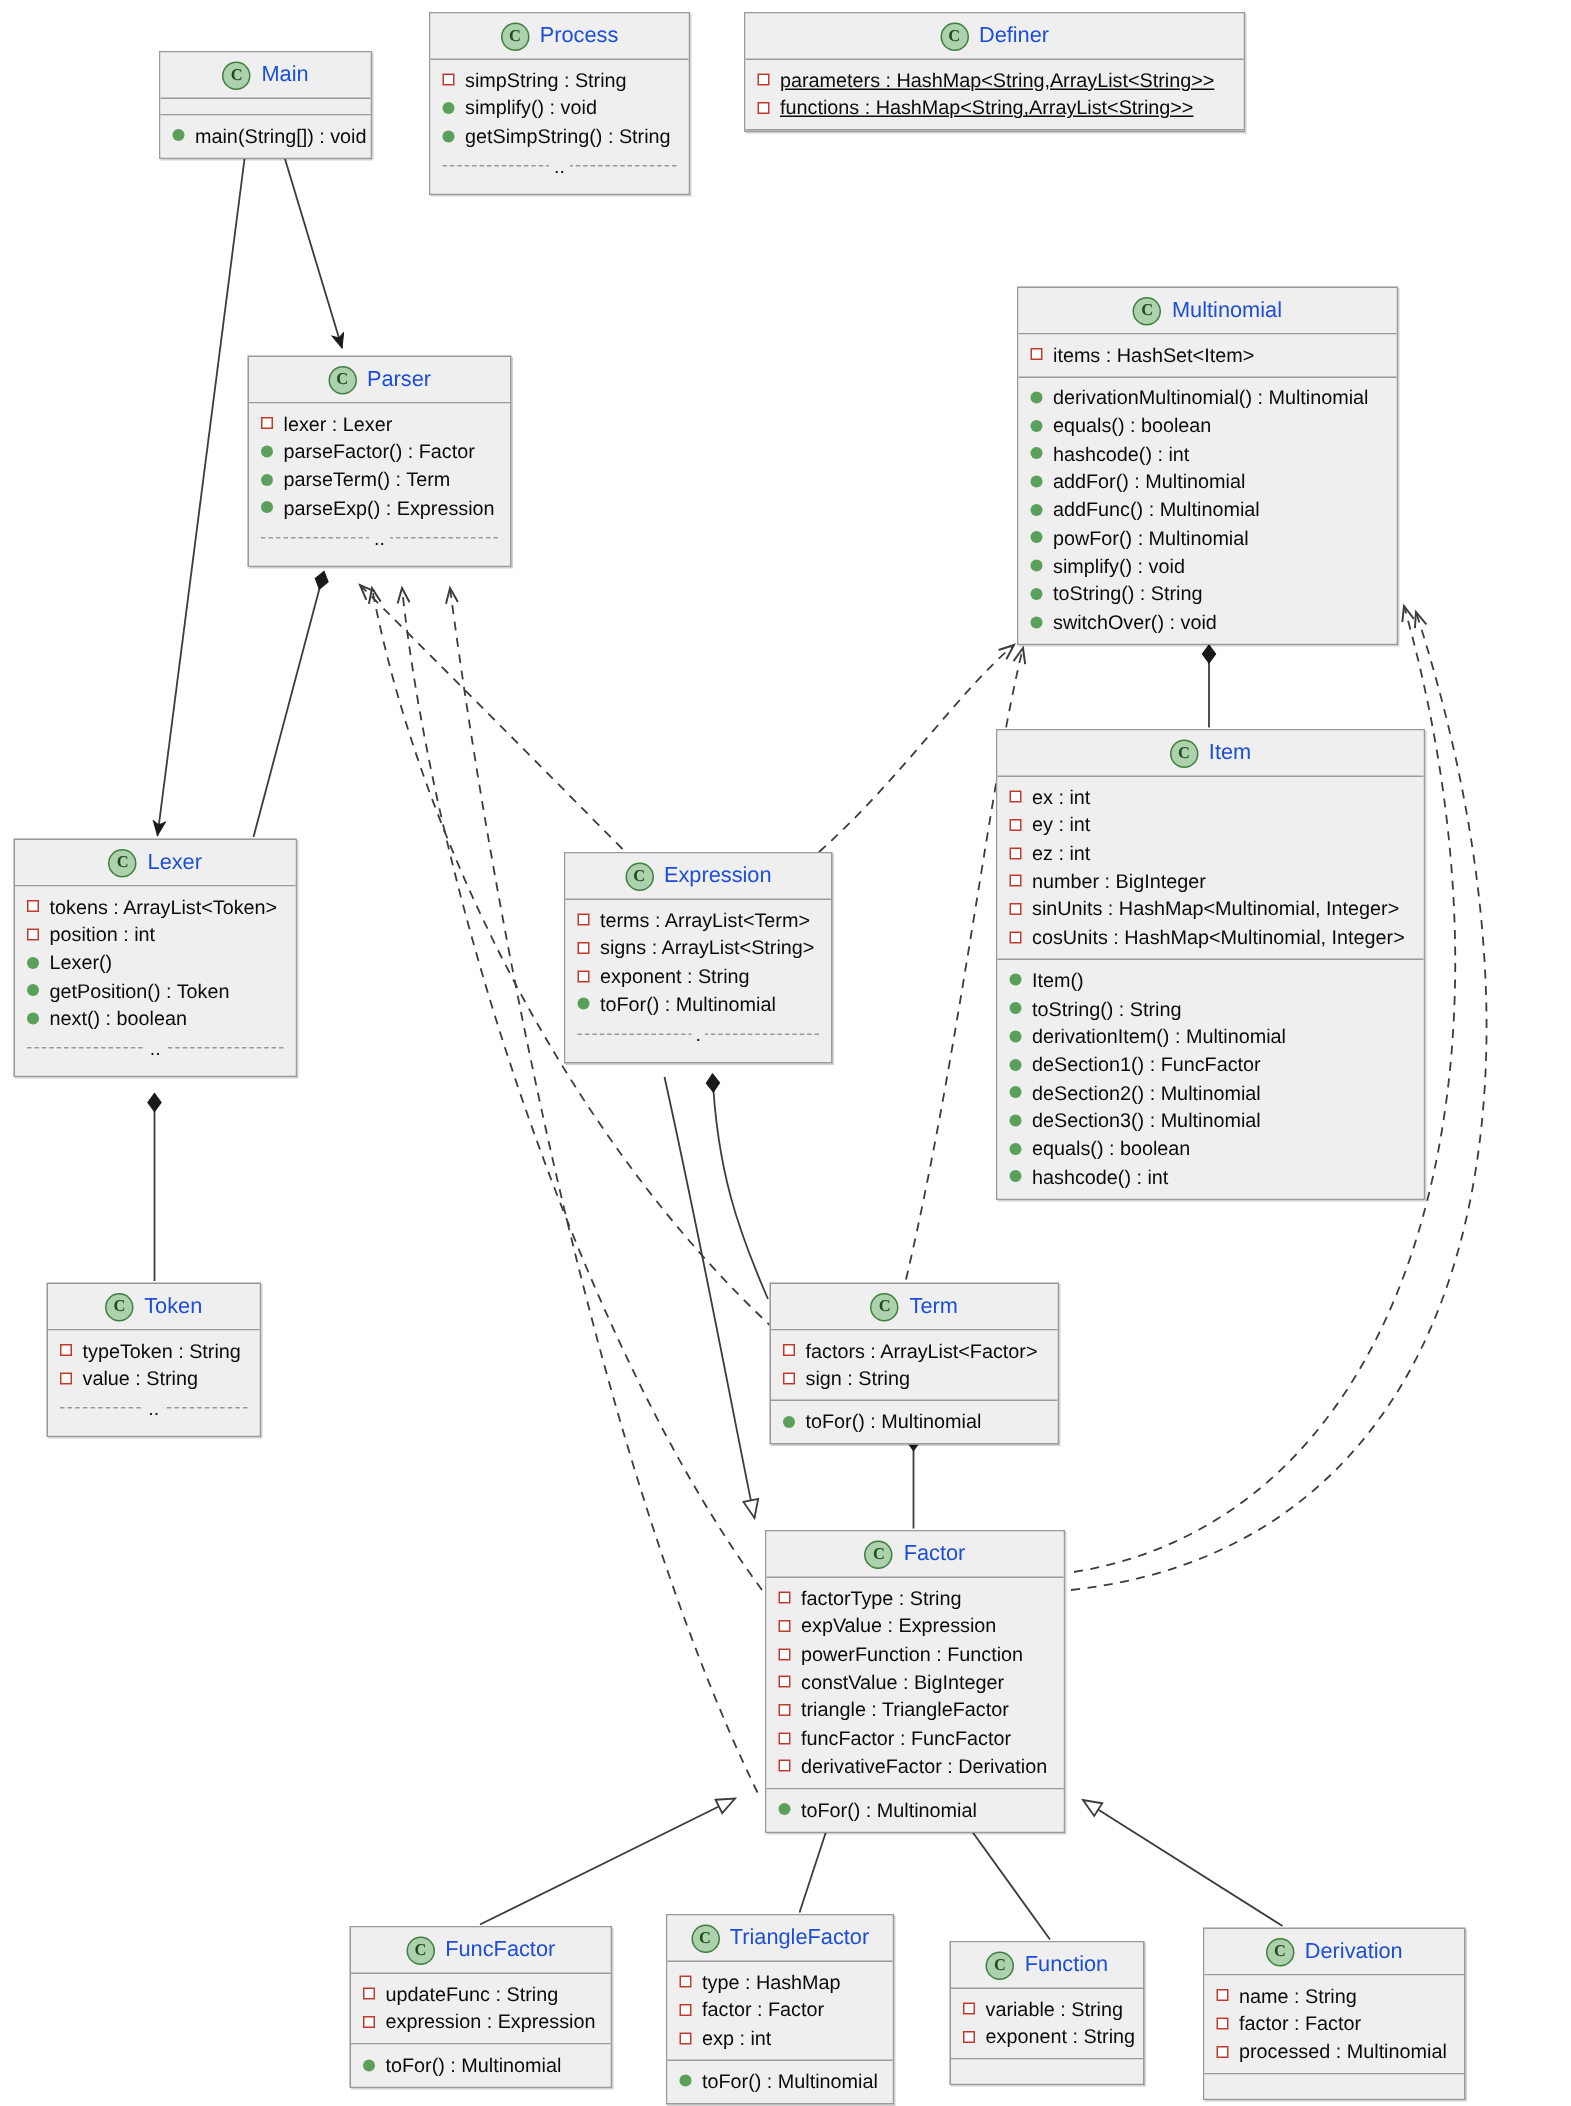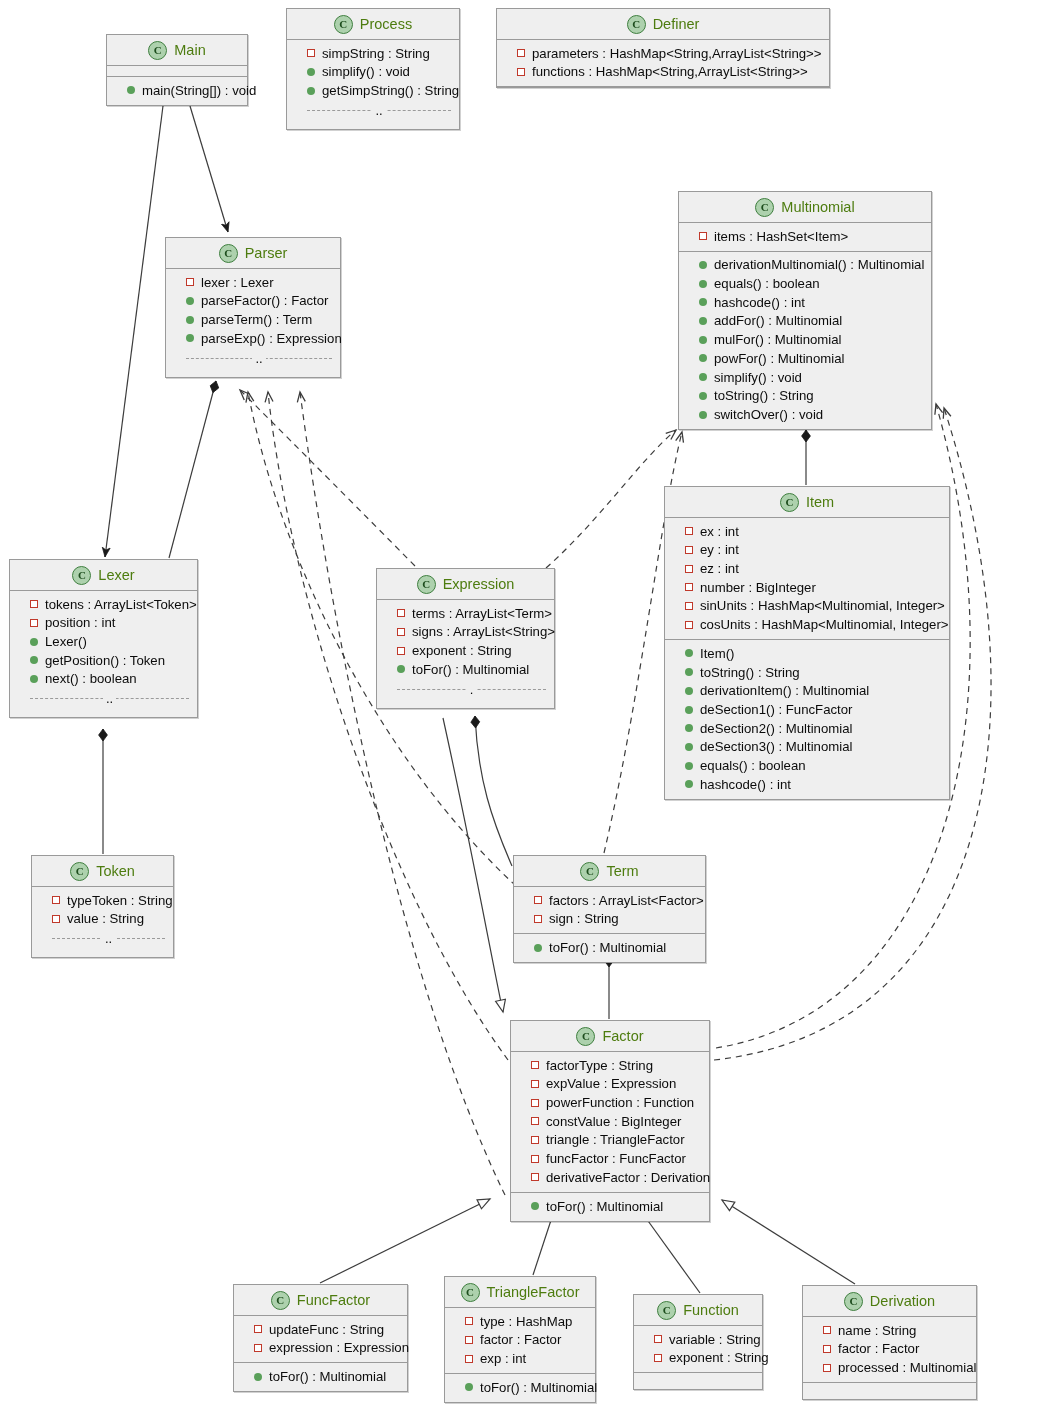--- a/index.html
+++ b/index.html
@@ -50,25 +50,25 @@
     align-items: center;
     justify-content: center;
     font-size: 11px;
     font-weight: bold;
     color: #1d4d1d;
     line-height: 1;
     font-family: "Liberation Serif", serif;
   }
   .class-title {
     font-size: 14.5px;
-    color: #4d7c0f;
+    color: #1d4ed8;
   }
   .uml-compartment {
     box-sizing: border-box;
-    padding: 4px 0 5px 12px;
+    padding: 4px 0 5px 0;
     border-bottom: 1px solid #9a9a9a;
     background: #efefef;
   }
   .uml-compartment.last {
     border-bottom: none;
   }
   .uml-compartment.empty-thin {
     height: 11px;
     padding: 0;
   }
@@ -97,20 +97,21 @@
     background: #ffffff;
   }
   .mark.method {
     border-radius: 50%;
     background: #5aa05a;
   }
   .member .txt {
     line-height: 1;
   }
   .member.static .txt {
+    text-decoration: underline;
   }
   .footer-dots {
     position: relative;
     height: 22px;
     margin-top: 2px;
   }
   .footer-dots::before {
     content: "";
     position: absolute;
     left: 8px;
@@ -292,21 +293,21 @@
         <div class="member">
           <span class="mark method"></span>
           <span class="txt">hashcode() : int</span>
         </div>
         <div class="member">
           <span class="mark method"></span>
           <span class="txt">addFor() : Multinomial</span>
         </div>
         <div class="member">
           <span class="mark method"></span>
-          <span class="txt">mulFor() : Multinomial</span>
+          <span class="txt">addFunc() : Multinomial</span>
         </div>
         <div class="member">
           <span class="mark method"></span>
           <span class="txt">powFor() : Multinomial</span>
         </div>
         <div class="member">
           <span class="mark method"></span>
           <span class="txt">simplify() : void</span>
         </div>
         <div class="member">

